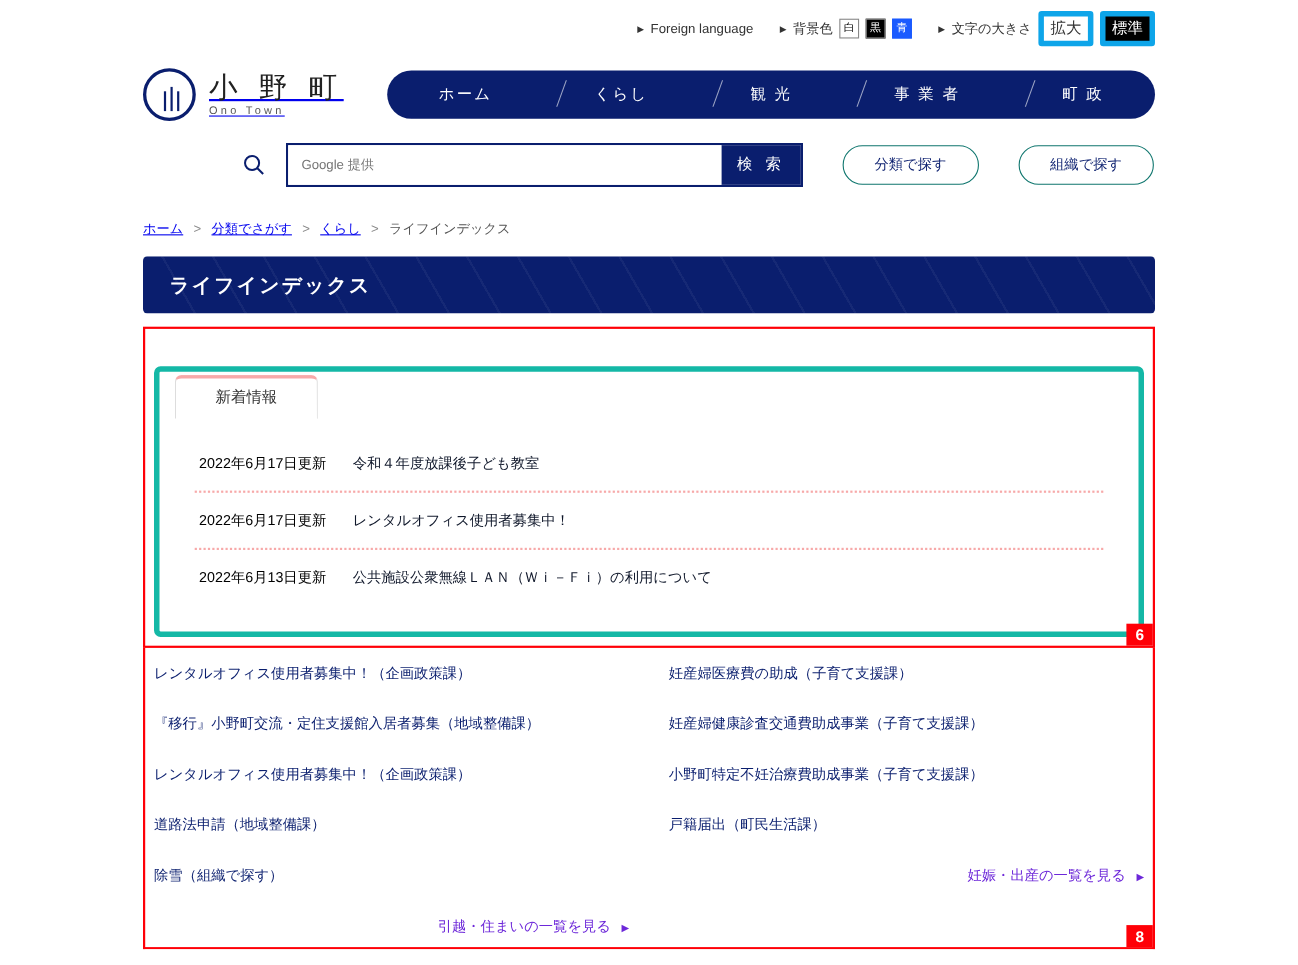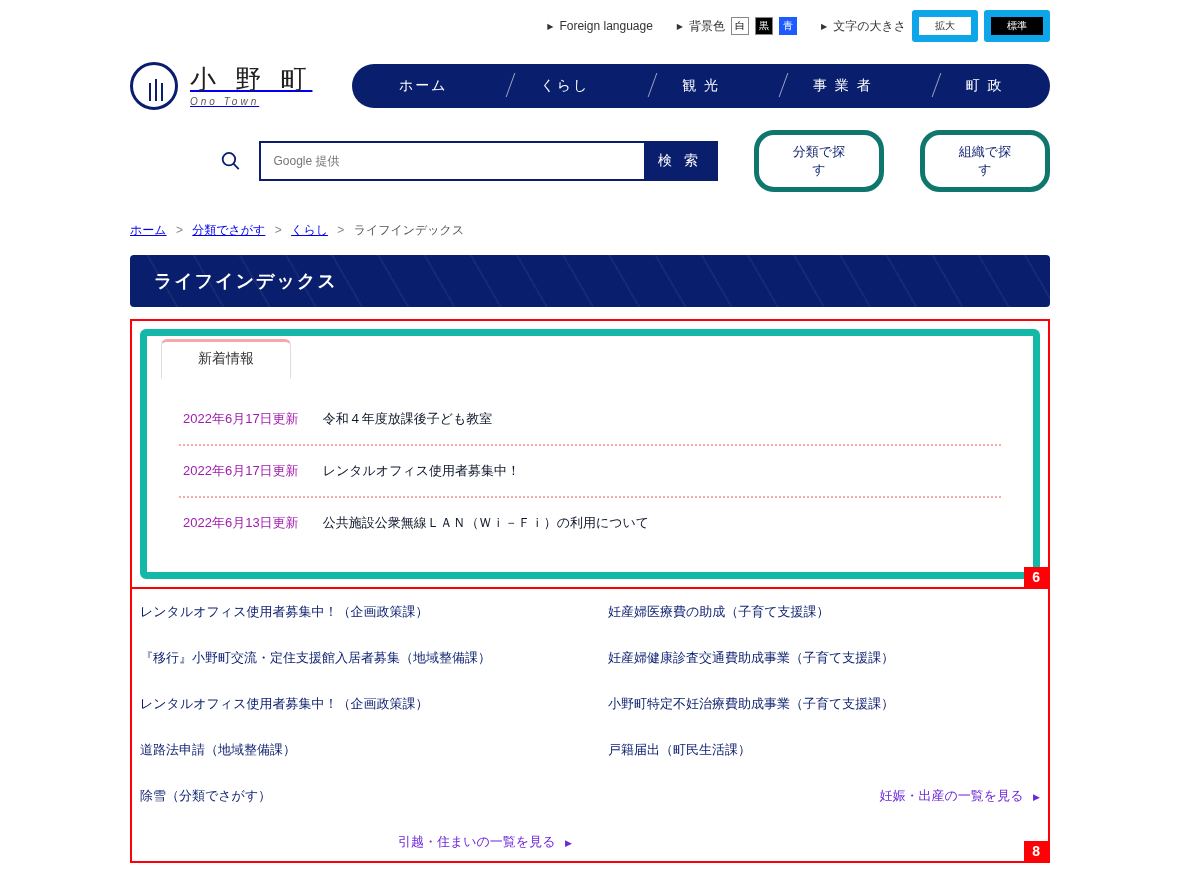--- a/index.html
+++ b/index.html
@@ -27,24 +27,24 @@
   text-align: center;
   line-height: 16px;
   font-size: 10px;
   cursor: pointer;
 }
 .color-white { background: #fff; color: #000; }
 .color-black { background: #000; color: #fff; }
 .color-blue  { background: #1b5bff; color: #fff; border-color: #1b5bff; }
 .size-btn {
   display: inline-block;
-  padding: 2px 16px;
-  border: 7px solid #0ea5e9;
+  padding: 2px 6px;
+  border: 5px solid #0ea5e9;
   border-radius: 3px;
-  font-size: 10px;
+  font-size: 14px;
   cursor: pointer;
 }
 .size-btn.large { background: #fff; }
 .size-btn.normal { background: #000; color: #fff; }
 
 .header-row {
   display: flex;
   align-items: center;
   padding: 0 130px;
   gap: 40px;
@@ -60,21 +60,21 @@
 }
 .logo-mark::before,
 .logo-mark::after {
   content: ""; position: absolute; background: #0a1e6e; width: 2px; height: 18px; bottom: 6px;
 }
 .logo-mark::before { left: 16px; }
 .logo-mark::after  { left: 28px; }
 .logo-mark span { position:absolute; width:2px; height:22px; background:#0a1e6e; bottom:6px; left:22px; }
 .logo-text { line-height: 1.2; }
 .logo-jp { font-size: 26px; letter-spacing: 6px; font-weight: 500; color: #222; text-align: center; }
-.logo-en { font-size: 10px; letter-spacing: 3px; color: #555; font-style: italic; }
+.logo-en { font-size: 10px; letter-spacing: 3px; color: #555; }
 
 .main-nav {
   flex: 1;
   background: #0a1e6e;
   border-radius: 24px;
   display: flex;
   align-items: center;
   justify-content: space-around;
   height: 44px;
 }
@@ -118,21 +118,21 @@
 .search-btn {
   background: #0a1e6e;
   color: #fff;
   border: none;
   width: 72px;
   font-size: 14px;
   letter-spacing: 4px;
   cursor: pointer;
 }
 .pill-btn {
-  border: 5px solid #0f766e;
+  border: 1px solid #0f766e;
   border-radius: 20px;
   background: #fff;
   color: #0a1e6e;
   padding: 8px 28px;
   font-size: 13px;
   cursor: pointer;
   margin-left: 18px;
 }
 
 .container { padding: 0 130px; }
@@ -162,23 +162,24 @@
   position: absolute;
   bottom: 0; right: 0;
   background: #ff0007;
   color: #fff;
   font-weight: bold;
   font-size: 14px;
   padding: 2px 8px;
 }
 
 .news-card {
-  border: 7px solid #14b8a6;
+  border: 5px solid #14b8a6;
   border-radius: 6px;
   padding: 4px 14px 24px;
+  margin-top: 26px;
 }
 .news-tab {
   display: inline-block;
   border: 1px solid #ddd;
   border-bottom: 1px solid #fff;
   border-top: 3px solid #f7a9a9;
   border-radius: 6px 6px 0 0;
   background: #fff;
   padding: 8px 36px 10px;
   font-size: 14px;
@@ -189,21 +190,21 @@
 .news-item {
   display: flex;
   align-items: center;
   gap: 24px;
   padding: 16px 4px;
   font-size: 13px;
 }
 .news-item + .news-item {
   border-top: 2px dotted #f7a9a9;
 }
-.news-date { color: #a21caf; white-space: nowrap; }
+.news-date { color: #000000; white-space: nowrap; }
 .news-title { color: #0f172a; }
 
 .cat-head-wrap {
   display: flex;
   gap: 28px;
 }
 .cat-head {
   flex: 1;
   background: #f2f2f2;
   border-radius: 3px;
@@ -331,21 +332,21 @@
 
 
   <div class="annot-wrap" style="border-top:none; margin-top:0; padding:0 4px 6px;">
     <div class="cat-cols">
       <div class="cat-col">
         <div class="cat-link-list">
           <a href="#">レンタルオフィス使用者募集中！（企画政策課）</a>
           <a href="#">『移行』小野町交流・定住支援館入居者募集（地域整備課）</a>
           <a href="#">レンタルオフィス使用者募集中！（企画政策課）</a>
           <a href="#">道路法申請（地域整備課）</a>
-          <a href="#">除雪（分類でさがす）</a>
+          <a href="#">除雪（組織で探す）</a>
         </div>
         <div class="more-link">
           <span>引越・住まいの一覧を見る</span>
           <span class="tri">▶</span>
         </div>
       </div>
       <div class="cat-col">
         <div class="cat-link-list">
           <a href="#">妊産婦医療費の助成（子育て支援課）</a>
           <a href="#">妊産婦健康診査交通費助成事業（子育て支援課）</a>

